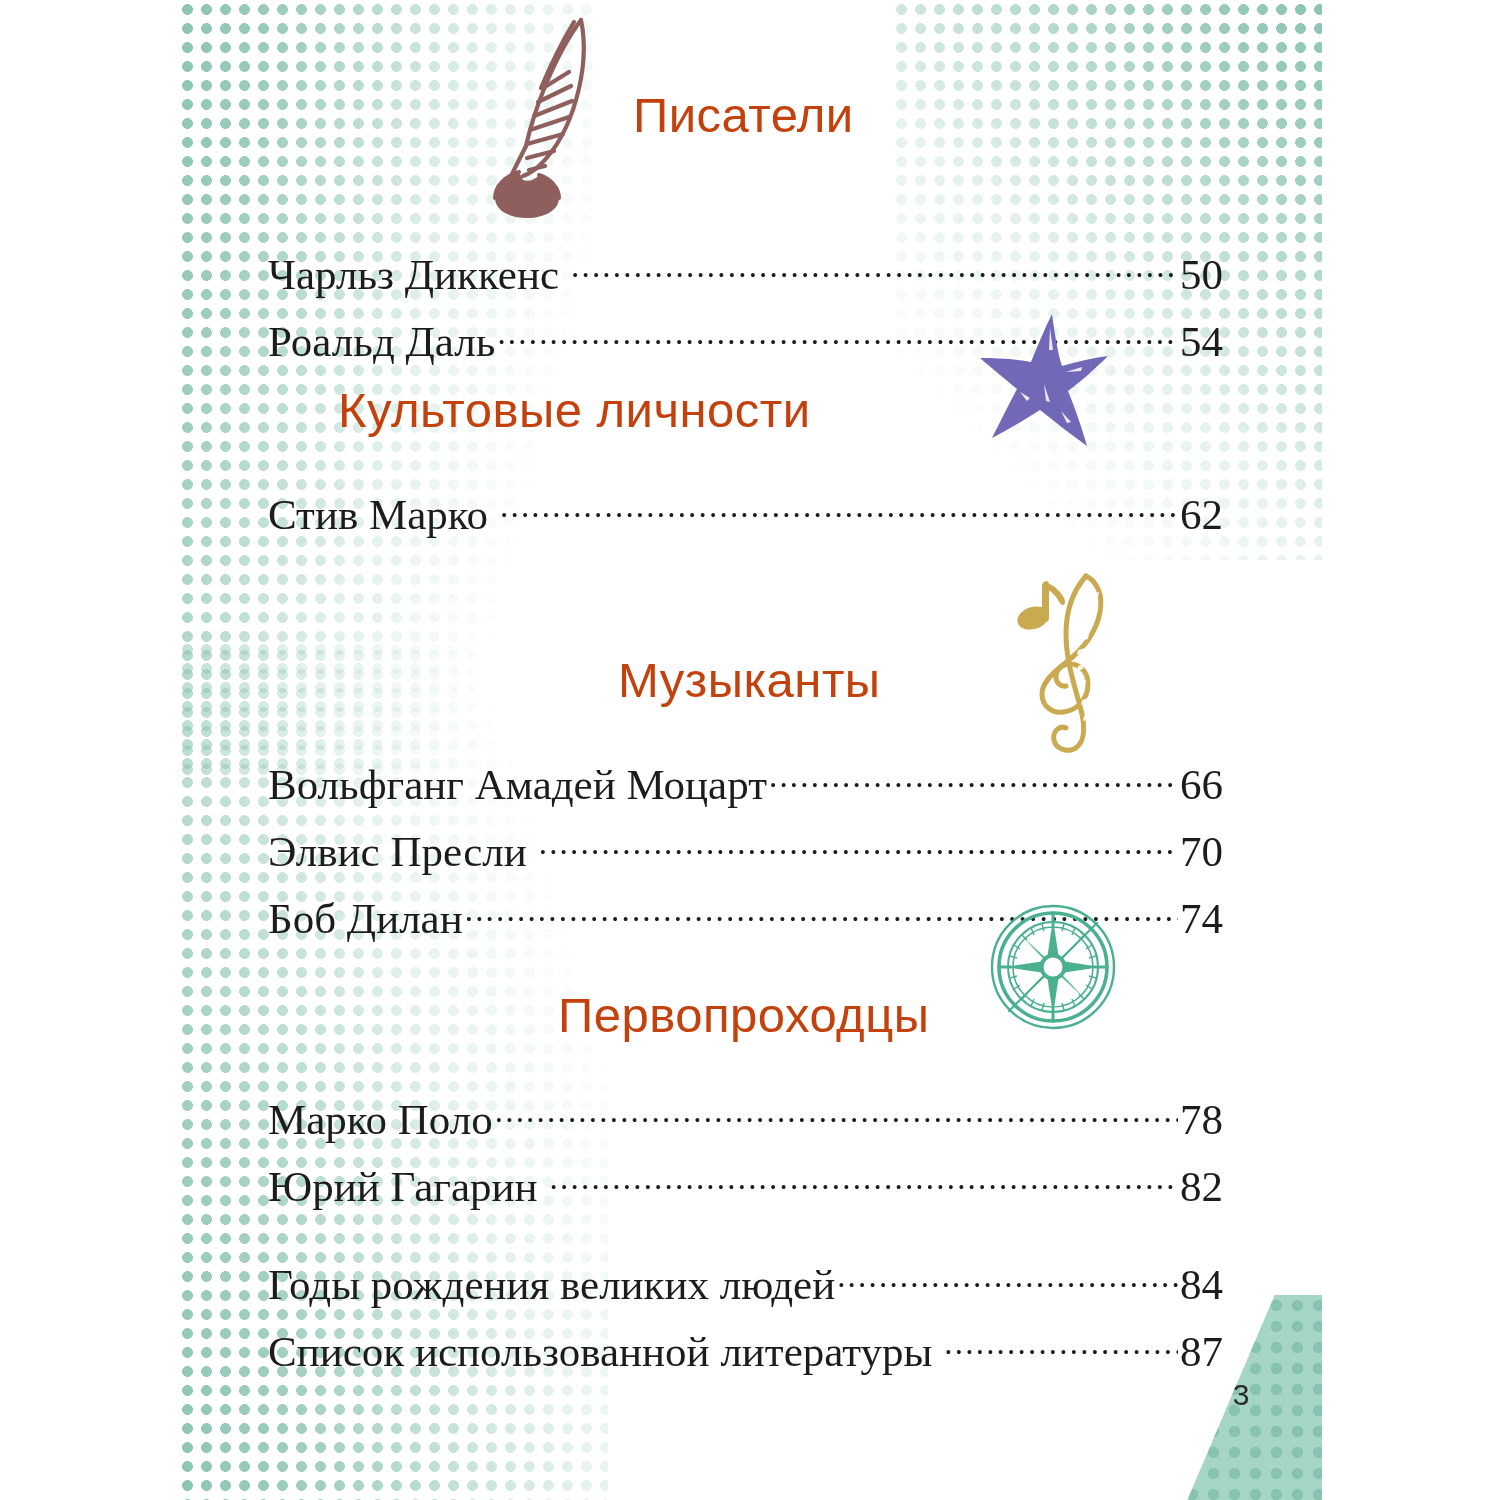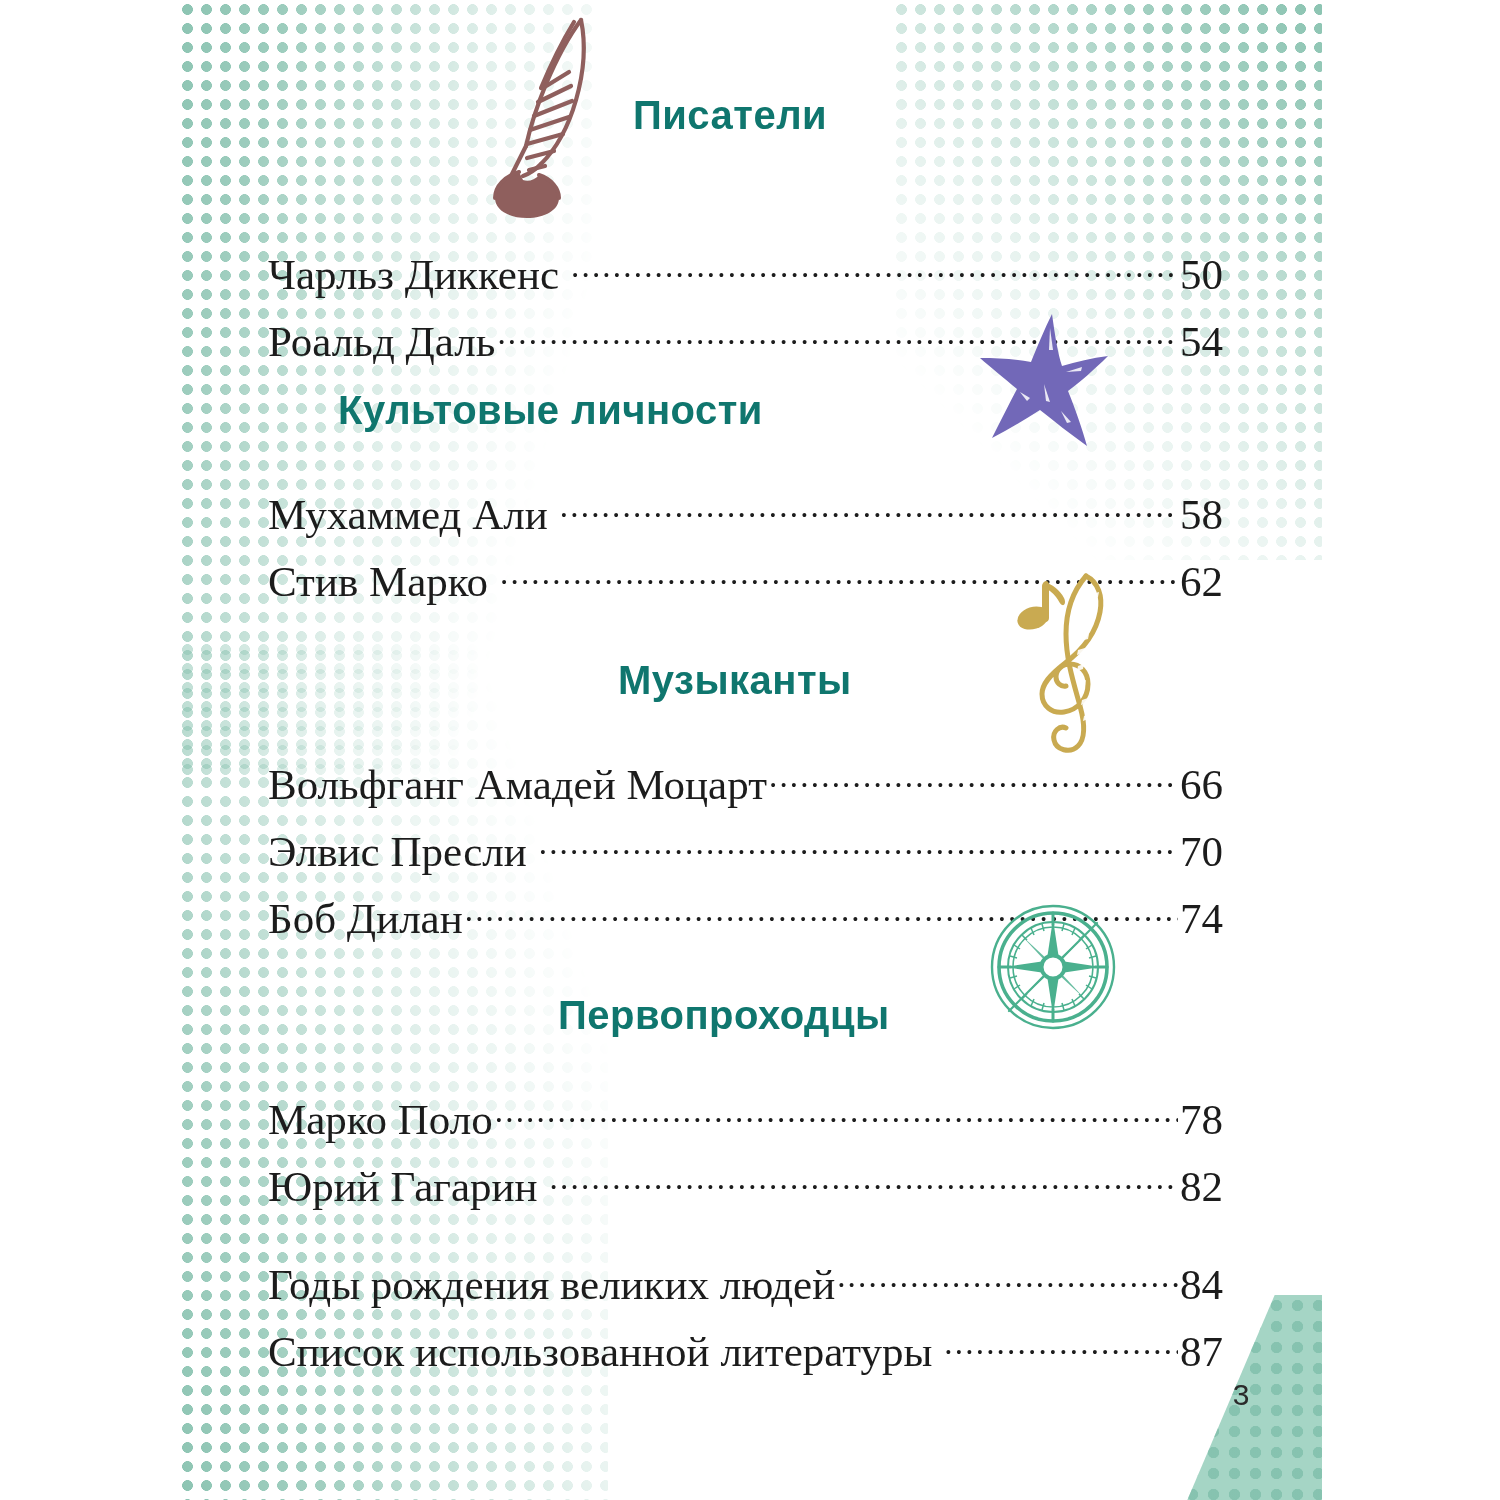--- a/index.html
+++ b/index.html
@@ -81,23 +81,23 @@
   .section { position: absolute; left: 0; width: 100%; }
 
   .heading-row {
     position: relative;
     display: flex;
     align-items: center;
     height: 110px;
   }
   .section-heading {
     font-family: "Liberation Sans", "DejaVu Sans", sans-serif;
-    font-size: 40px;
-    font-weight: 700;
-    color: #0f766e;
+    font-size: 49px;
+    font-weight: 400;
+    color: #c2410c;
     letter-spacing: 0.5px;
     white-space: nowrap;
     line-height: 1;
   }
   .section-icon {
     position: absolute;
     display: block;
   }
 
   .entries { position: absolute; left: 90px; width: 955px; }
@@ -195,25 +195,20 @@
                 <path d="M88 62 L 104 57 L 103 61 Z"></path>
                 <path d="M66 74 L 72 92 L 68 91 Z"></path>
                 <path d="M42 82 L 52 88 L 49 91 Z"></path>
                 <path d="M83 101 L 93 112 L 89 113 Z"></path>
               </g>
             </svg>
           </span>
           <span class="section-heading">Культовые личности</span>
         </div>
         <div class="entries" style="top:120px;">
-          <div class="entry gap-before-leader">
-            <span class="entry-title">Мухаммед Али</span>
-            <span class="entry-leader"></span>
-            <span class="entry-page">58</span>
-          </div>
           <div class="entry gap-before-leader">
             <span class="entry-title">Стив Марко</span>
             <span class="entry-leader"></span>
             <span class="entry-page">62</span>
           </div>
         </div>
       </div>
 
       <div class="section" style="top:625px;">
         <div class="heading-row" style="padding-left:440px;">

